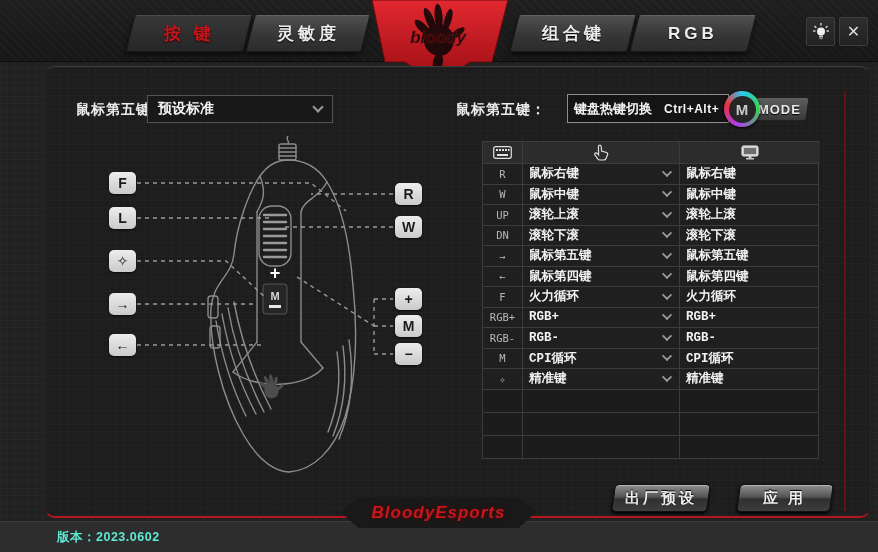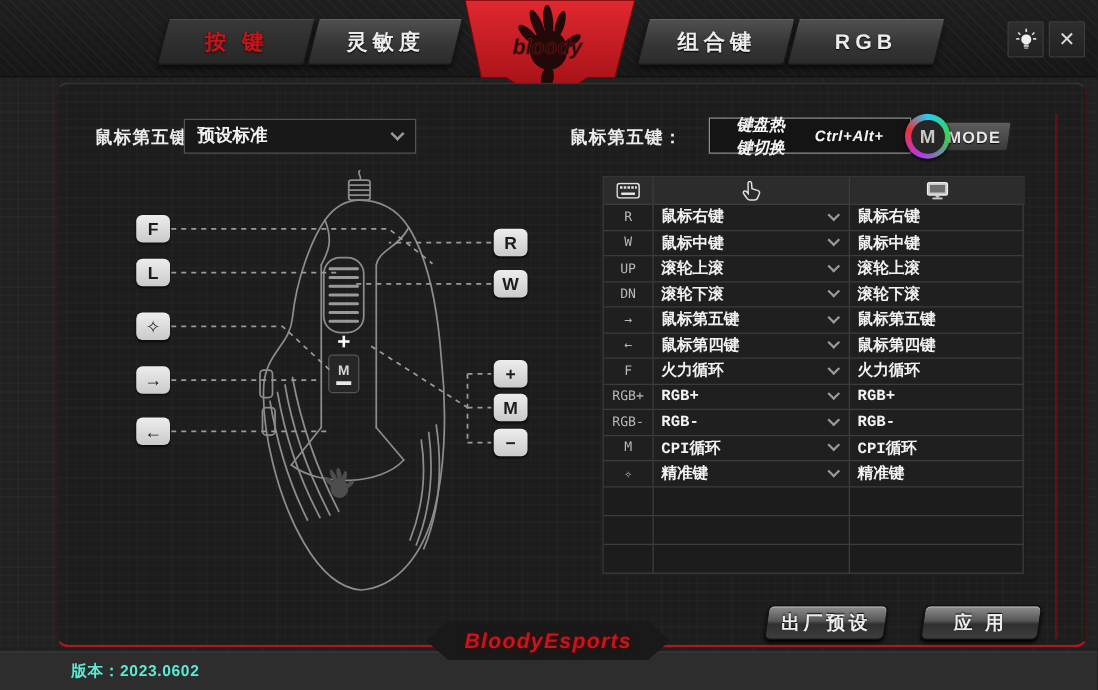--- a/index.html
+++ b/index.html
@@ -46,21 +46,21 @@
   .cfg-label { position:absolute; height:26px; line-height:26px; color:#ececec;
     font-weight:bold; font-size:14px; letter-spacing:1px; }
   .dropdown { position:absolute; left:101px; top:28px; width:186px; height:28px;
     background:#181818; border:1px solid #525252; color:#f2f2f2; font-weight:bold;
     font-size:14px; display:flex; align-items:center; padding:0 10px; cursor:pointer; }
   .chev { width:8px; height:8px; border-right:2px solid #9a9a9a; border-bottom:2px solid #9a9a9a;
     transform:rotate(45deg); margin-top:-4px; }
   .dropdown .chev { margin-left:auto; }
   .hotkey-box { position:absolute; left:521px; top:27px; width:162px; height:29px;
     background:#141414; border:1px solid #8d8d8d; color:#f5f5f5; font-weight:bold;
-    display:flex; align-items:center; gap:12px; padding:0 21px; cursor:pointer;font-style:italic; }
+    display:flex; align-items:center; gap:12px; padding:0 6px; cursor:pointer; }
   .hotkey-box .m { font-size:13px; }
   .hotkey-box .k { font-size:12px; letter-spacing:.5px; }
   .modewrap { position:absolute; left:678px; top:24px; width:115px; height:36px; cursor:pointer; }
   .modering { position:absolute; left:0; top:0; width:36px; height:36px; border-radius:50%;
     background:conic-gradient(#29c8f0,#35d64b 25%,#b13af0 55%,#f03038 80%,#29c8f0);
     display:flex; align-items:center; justify-content:center; z-index:2;
     box-shadow:0 1px 3px #000; }
   .modering .inner { width:27px; height:27px; border-radius:50%; background:#262626;
     color:#c9c9c9; font-weight:bold; font-size:15px; display:flex; align-items:center;
     justify-content:center; }

